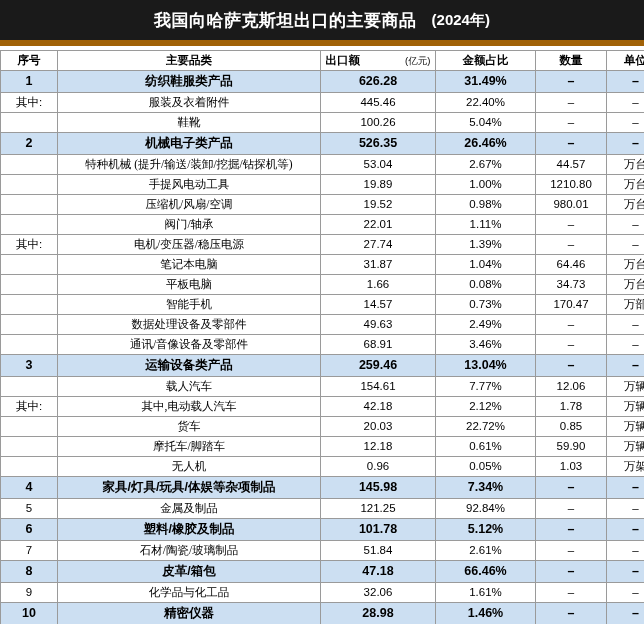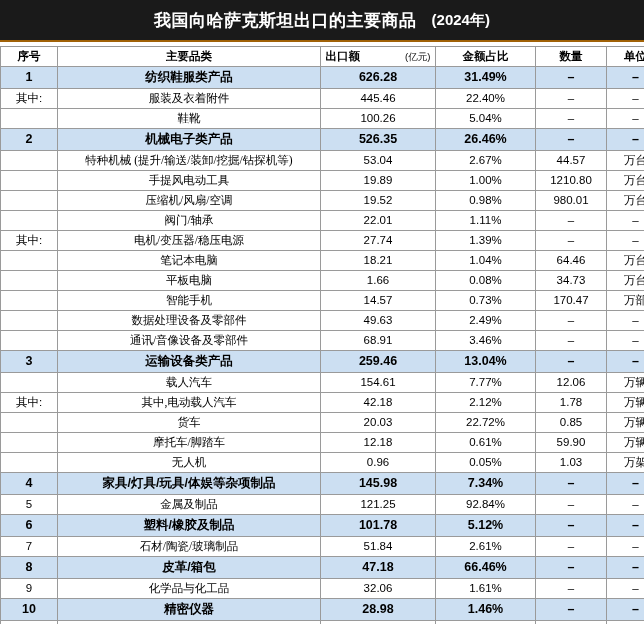--- a/index.html
+++ b/index.html
@@ -21,21 +21,21 @@
     background: #fff;
     box-sizing: border-box;
   }
   .title-bar {
     height: 40px;
     background: #1a1a1a;
     color: #ffffff;
     display: flex;
     align-items: center;
     justify-content: center;
-    border-bottom: 2px solid #a16207;
+    border-bottom: 6px solid #a16207;
   }
   .title-main {
     font-size: 17px;
     font-weight: bold;
     letter-spacing: 0.5px;
   }
   .title-sub {
     font-size: 15px;
     font-weight: bold;
     margin-left: 15px;
@@ -186,21 +186,21 @@
           <td class="qixiang">其中:</td>
           <td class="sub-cat">电机/变压器/稳压电源</td>
           <td>27.74</td>
           <td>1.39%</td>
           <td>–</td>
           <td>–</td>
         </tr>
         <tr>
           <td></td>
           <td class="sub-cat">笔记本电脑</td>
-          <td>18.21</td>
+          <td>31.87</td>
           <td>1.04%</td>
           <td>64.46</td>
           <td>万台</td>
         </tr>
         <tr>
           <td></td>
           <td class="sub-cat">平板电脑</td>
           <td>1.66</td>
           <td>0.08%</td>
           <td>34.73</td>

